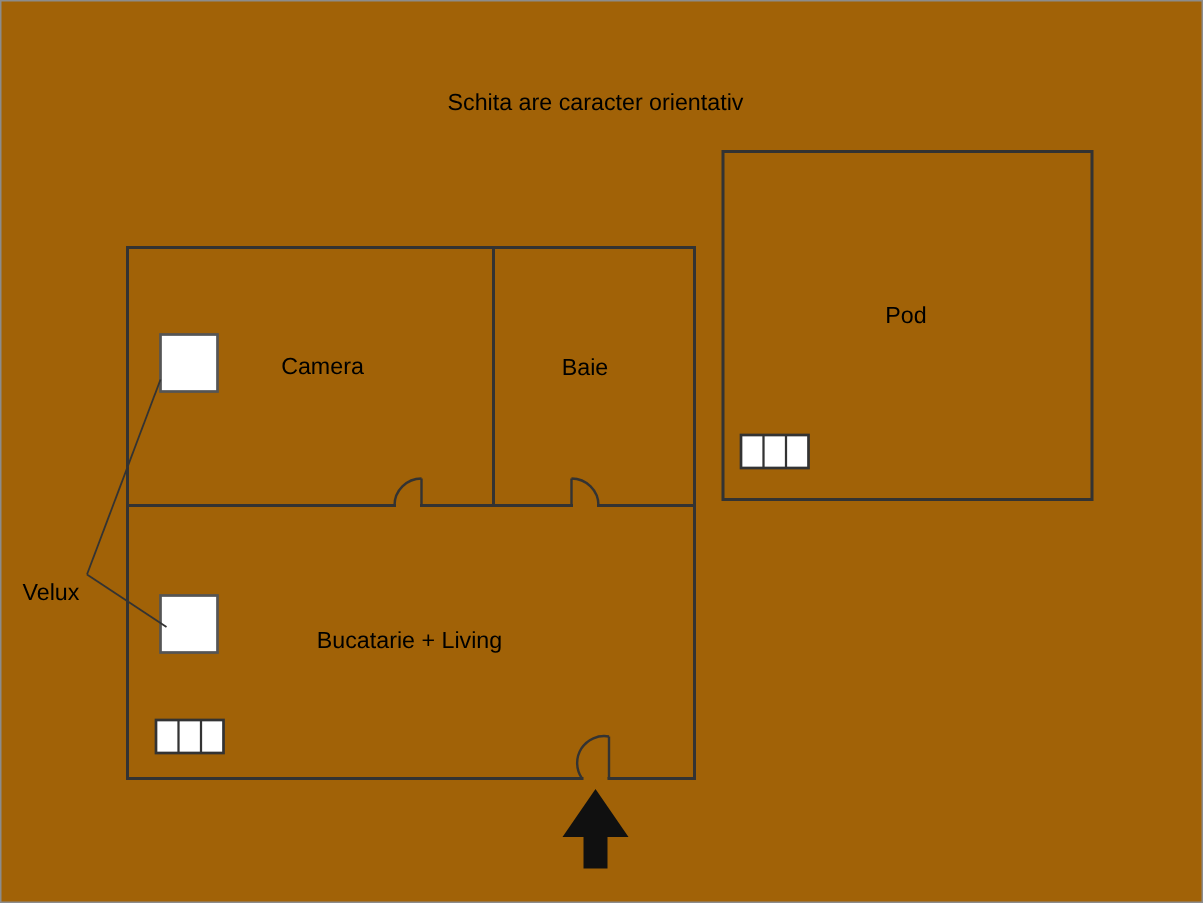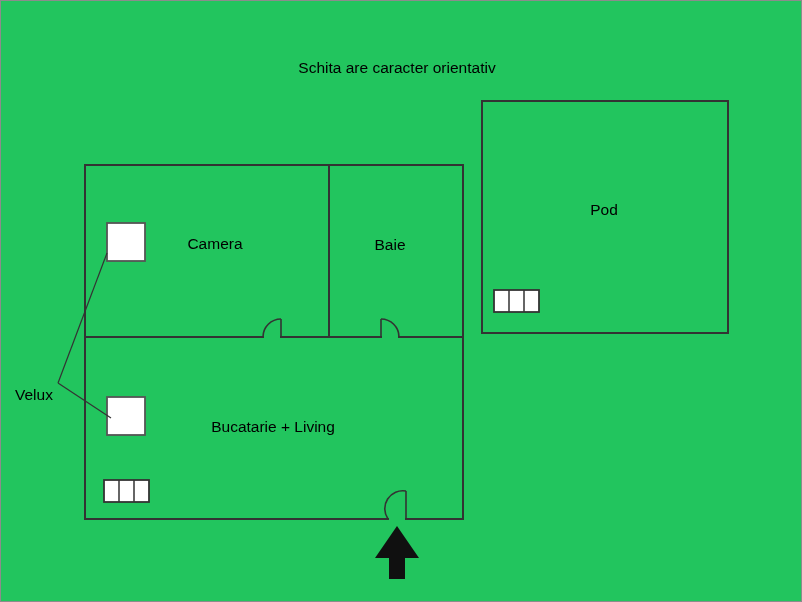--- a/index.html
+++ b/index.html
@@ -4,21 +4,21 @@
 <style>
   html, body {
     margin: 0;
     padding: 0;
     background: #ffffff;
   }
   #page {
     position: relative;
     width: 802px;
     height: 602px;
-    background: #22c55e;
+    background: #a16207;
     border: 1px solid #8c8c8c;
     box-sizing: border-box;
     overflow: hidden;
     font-family: "Liberation Sans", sans-serif;
   }
   #plan-svg {
     position: absolute;
     left: 0;
     top: 0;
     width: 802px;

